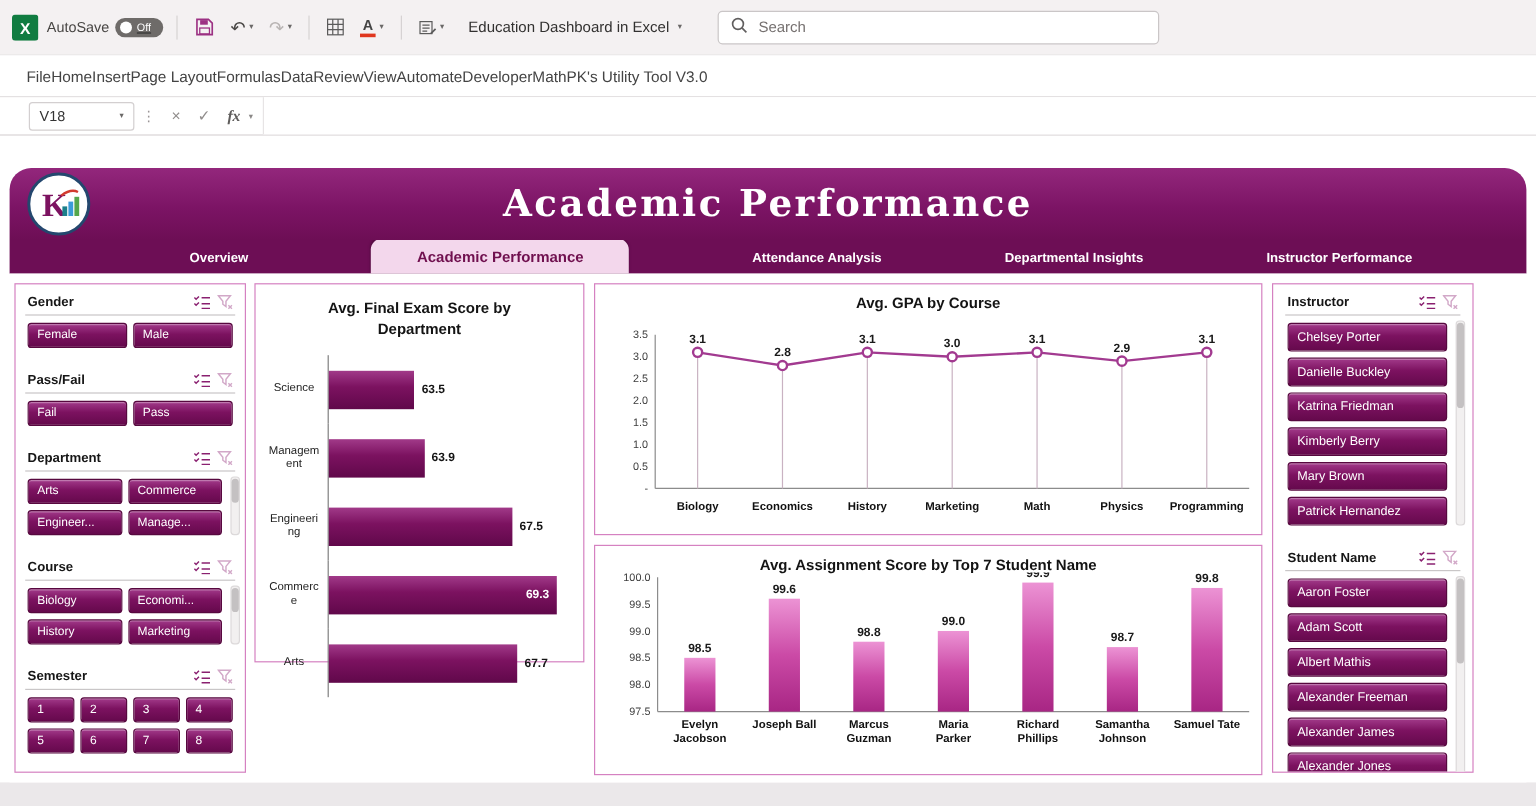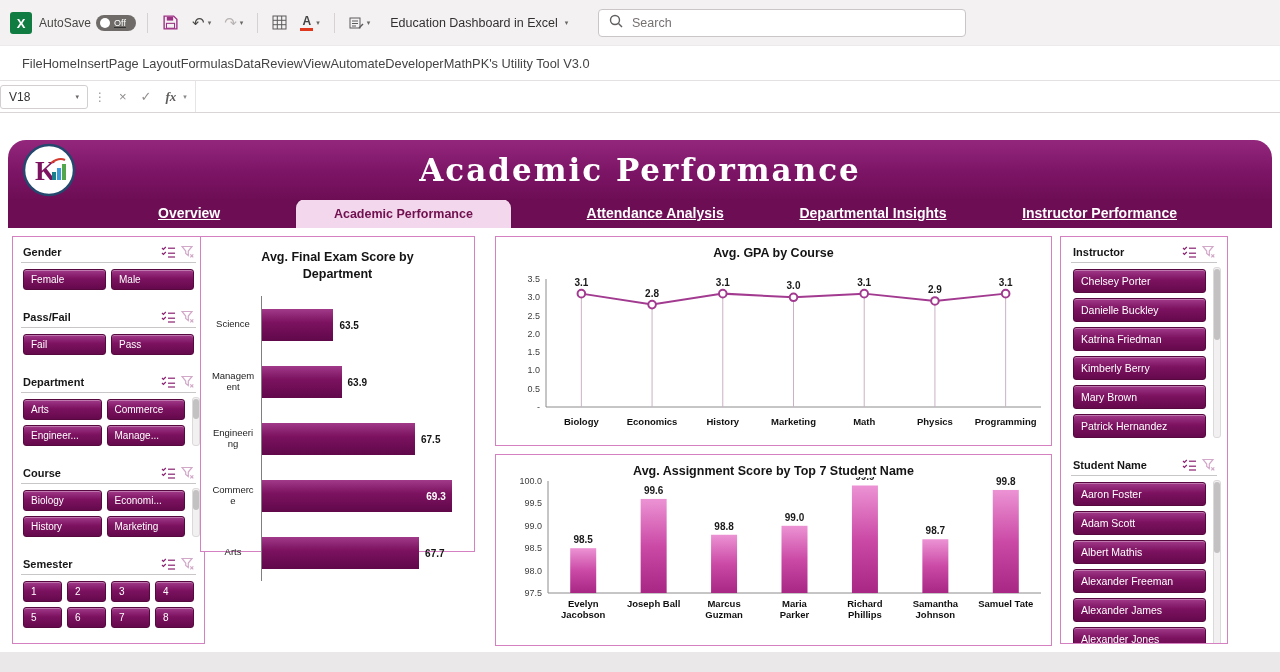--- a/index.html
+++ b/index.html
@@ -23,41 +23,41 @@
   .fc{display:inline-flex;flex-direction:column;align-items:center;line-height:1;}
   .fc-a{font-size:12px;font-weight:bold;color:#444;}
   .fc-bar{width:13px;height:3px;background:#e0371f;margin-top:1px;}
   .doc-title{background:none;border:0;font-size:12.5px;color:#323130;display:inline-flex;gap:7px;align-items:center;margin-left:10px;cursor:pointer;}
   .searchbox{position:absolute;left:598px;top:9px;width:368px;height:28px;background:#fff;border:1px solid #cac6c7;border-radius:4px;display:flex;align-items:center;padding:0 10px;gap:9px;cursor:text;}
   .search-txt{color:#767170;font-size:12.5px;}
 
   .menubar{height:34px;background:#fff;display:flex;align-items:center;padding:0 0 0 22px;}
   .menu-item{font-size:12.8px;color:#444;cursor:pointer;white-space:nowrap;}
 
-  .formulabar{height:33px;background:#fff;border-top:1px solid #e4e1e2;border-bottom:1px solid #d9d5d6;display:flex;align-items:center;padding-left:0;}
+  .formulabar{height:33px;background:#fff;border-top:1px solid #e4e1e2;border-bottom:1px solid #d9d5d6;display:flex;align-items:center;padding-left:24px;}
   .namebox{width:88px;height:24px;border:1px solid #d3cfd0;border-radius:3px;display:flex;align-items:center;justify-content:space-between;padding:0 8px;font-size:12px;color:#333;cursor:pointer;background:#fff;}
   .dots{color:#9a9596;margin:0 6px;font-size:12px;cursor:col-resize;}
   .fb-ico{color:#908c8b;font-size:13px;margin:0 7px;cursor:pointer;}
   .fb-ico.fx{font-style:italic;font-family:"Liberation Serif",serif;color:#5f5d5c;font-weight:bold;}
   .fb-chev{font-size:7px;color:#8a8887;margin-right:4px;}
   .fb-input{flex:1;height:100%;border-left:1px solid #e7e4e5;margin-left:4px;background:#fff;cursor:text;}
 
   
   .sheet{position:relative;height:559px;background:#fff;}
   .dash{margin:27px 8px 0;}
   .banner{height:60px;background:linear-gradient(180deg,#93277c 0%,#7c1465 55%,#6d0e55 100%);border-radius:18px 18px 0 0;position:relative;display:flex;align-items:center;justify-content:center;}
   .banner h1{font-family:"DejaVu Serif","Liberation Serif",serif;font-size:31px;letter-spacing:2px;color:#fff;font-weight:700;}
   .logo{position:absolute;left:14px;top:3px;width:54px;height:54px;}
   .navtabs{height:28px;background:#6d0e55;display:flex;align-items:flex-end;justify-content:space-between;padding:0 95px 0 150px;}
-  .navtab{color:#fff;font-size:14px;font-weight:700;text-decoration:underline;padding-bottom:7px;cursor:pointer;white-space:nowrap;}
+  .navtab{color:#fff;font-size:11px;font-weight:700;padding-bottom:7px;cursor:pointer;white-space:nowrap;}
   .navtab.active{background:#f3d7ec;color:#70104f;text-decoration:none;border-radius:9px 9px 0 0;padding:8px 38px 7px;font-size:12.5px;box-shadow:0 -1px 2px rgba(0,0,0,.25);}
   .content{position:relative;height:424px;background:#fff;}
   .panel{position:absolute;background:#fff;border:1px solid #d581c1;}
   .left-sidebar{left:4px;top:8px;width:193px;height:408px;overflow:hidden;padding:2px 4px;}
-  .mid{left:192px;top:8px;width:275px;height:316px;}
+  .mid{left:204px;top:8px;width:275px;height:316px;}
   .gpa{left:487px;top:8px;width:557px;height:210px;}
   .assign{left:487px;top:226px;width:557px;height:192px;}
   .right-sidebar{left:1052px;top:8px;width:168px;height:408px;overflow:hidden;padding:2px 6px;}
   .bottom-strip{height:20px;background:#ebe8ea;}
 
   
   .slicer{position:relative;padding:6px 4px 2px;margin-bottom:8px;}
   .slicer-head{display:flex;align-items:center;gap:5px;border-bottom:1px solid #c9c6c7;padding:0 2px 4px;}
   .slicer-title{font-size:11px;font-weight:700;color:#161616;flex:1;}
   .slicer-ico{display:inline-flex;cursor:pointer;}

